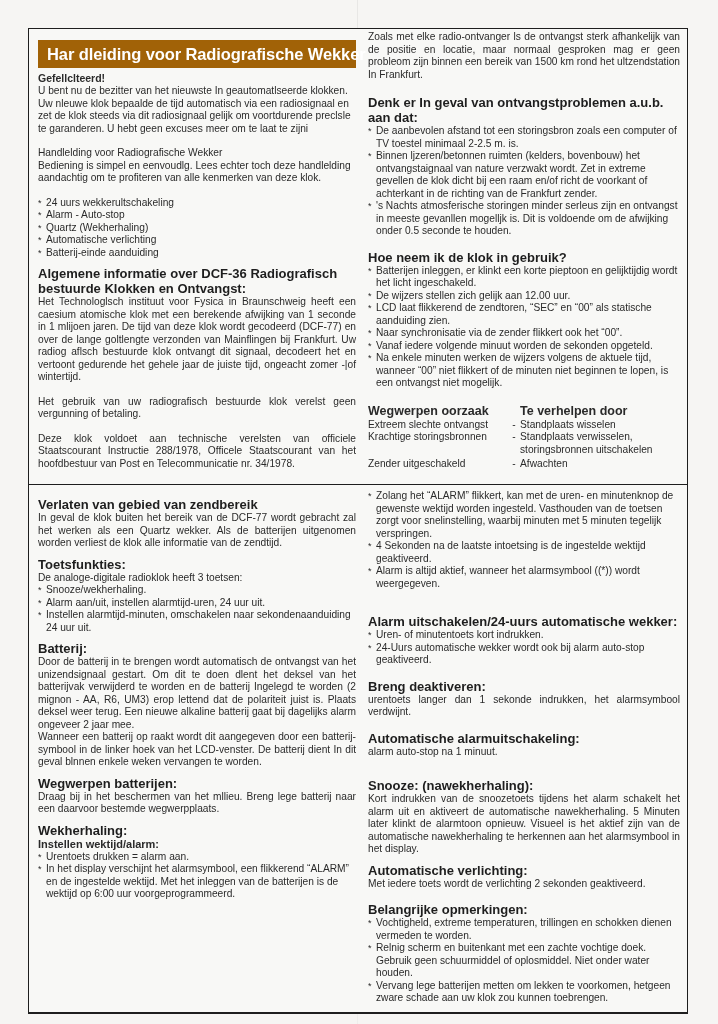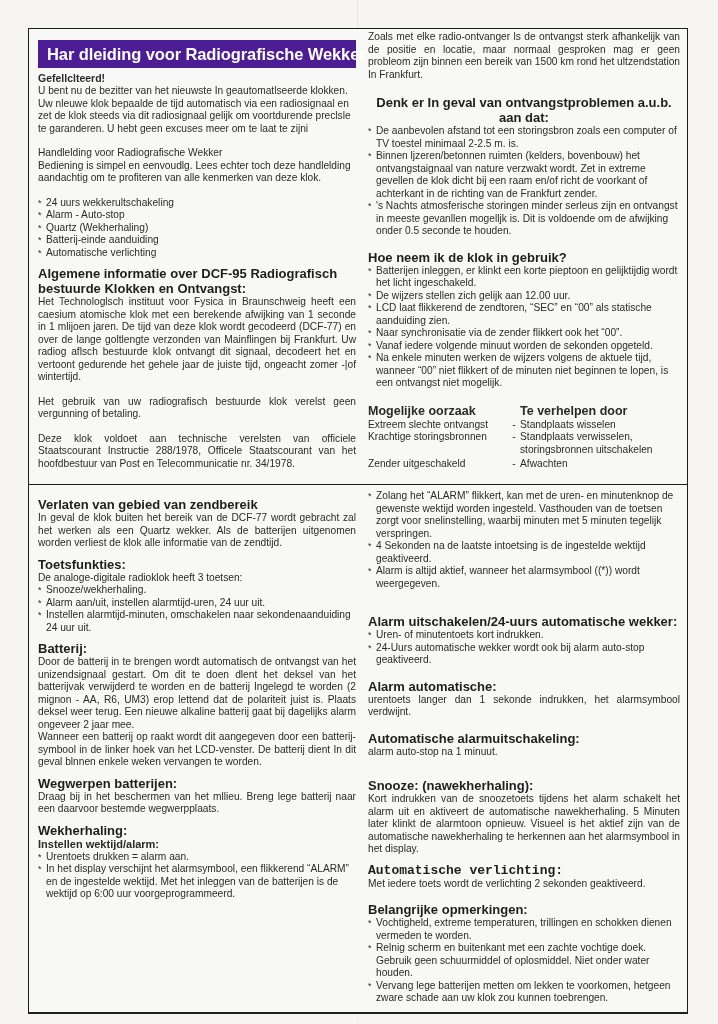--- a/index.html
+++ b/index.html
@@ -27,21 +27,21 @@
   .col {
     position:absolute; font-size:10.2px; line-height:12.5px;
   }
   .col p { margin:0; }
   .col-tl { left:38px; top:40px; width:318px; }
   .col-tr { left:368px; top:31px; width:312px; }
   .col-bl { left:38px; top:490px; width:318px; }
   .col-br { left:368px; top:490px; width:312px; }
 
   .title-banner {
-    background:#4c1d95; color:#fff; font-weight:bold;
+    background:#a16207; color:#fff; font-weight:bold;
     font-size:16.5px; line-height:28px; height:28px;
     padding-left:9px; margin-bottom:4px; white-space:nowrap;
     letter-spacing:-0.1px;
   }
   .h-bold { font-weight:bold; font-size:10.5px; line-height:13px; }
   .h2 {
     font-weight:bold; font-size:13px; line-height:15px; margin-top:7px;
     color:#1e1e1e;
   }
   .h3 { font-weight:bold; font-size:11px; line-height:13px; }
@@ -69,53 +69,53 @@
   <div class="h-bold">Gefellclteerd!</div>
   <p>U bent nu de bezitter van het nieuwste In geautomatlseerde klokken. Uw nleuwe klok bepaalde de tijd automatisch via een radiosignaal en zet de klok steeds via dit radiosignaal gelijk om voortdurende preclsle te garanderen. U hebt geen excuses meer om te laat te zijni</p>
   <div class="gap"></div>
   <p>Handlelding voor Radiografische Wekker</p>
   <p>Bediening is simpel en eenvoudlg. Lees echter toch deze handlelding aandachtig om te profiteren van alle kenmerken van deze klok.</p>
   <div class="gap"></div>
   <ul class="bul">
     <li>24 uurs wekkerultschakeling</li>
     <li>Alarm - Auto-stop</li>
     <li>Quartz (Wekherhaling)</li>
+    <li>Automatische verlichting</li>
     <li>Batterij-einde aanduiding</li>
-    <li>Automatische verlichting</li>
   </ul>
-  <div class="h2">Algemene informatie over DCF-95 Radiografisch bestuurde Klokken en Ontvangst:</div>
+  <div class="h2">Algemene informatie over DCF-36 Radiografisch bestuurde Klokken en Ontvangst:</div>
   <p class="justify">Het Technologlsch instituut voor Fysica in Braunschweig heeft een caesium atomische klok met een berekende afwijking van 1 seconde in 1 mlijoen jaren. De tijd van deze klok wordt gecodeerd (DCF-77) en over de lange goltlengte verzonden van Mainflingen bij Frankfurt. Uw radiog aflsch bestuurde klok ontvangt dit signaal, decodeert het en vertoont gedurende het gehele jaar de juiste tijd, ongeacht zomer -|of wintertijd.</p>
   <div class="gap"></div>
   <p class="justify">Het gebruik van uw radiografisch bestuurde klok verelst geen vergunning of betaling.</p>
   <div class="gap"></div>
   <p class="justify">Deze klok voldoet aan technische verelsten van officiele Staatscourant Instructie 288/1978, Officele Staatscourant van het hoofdbestuur van Post en Telecommunicatie nr. 34/1978.</p>
 </div>
 
 <div class="col col-tr">
   <p class="justify">Zoals met elke radio-ontvanger ls de ontvangst sterk afhankelijk van de positie en locatie, maar normaal gesproken mag er geen probleom zijn binnen een bereik van 1500 km rond het ultzendstation In Frankfurt.</p>
-  <div class="h2" style="margin-top:14px;text-align:center;">Denk er In geval van ontvangstproblemen a.u.b. aan dat:</div>
+  <div class="h2" style="margin-top:14px;">Denk er In geval van ontvangstproblemen a.u.b. aan dat:</div>
   <ul class="bul">
     <li>De aanbevolen afstand tot een storingsbron zoals een computer of TV toestel minimaal 2-2.5 m. is.</li>
     <li>Binnen ljzeren/betonnen ruimten (kelders, bovenbouw) het ontvangstaignaal van nature verzwakt wordt. Zet in extreme gevellen de klok dicht bij een raam en/of richt de voorkant of achterkant in de richting van de Frankfurt zender.</li>
     <li>'s Nachts atmosferische storingen minder serleus zijn en ontvangst in meeste gevanllen mogellјk is. Dit is voldoende om de afwijking onder 0.5 seconde te houden.</li>
   </ul>
   <div class="h2" style="margin-top:12px;">Hoe neem ik de klok in gebruik?</div>
   <ul class="bul">
     <li>Batterijen inleggen, er klinkt een korte pieptoon en gelijktijdig wordt het licht ingeschakeld.</li>
     <li>De wijzers stellen zich gelijk aan 12.00 uur.</li>
     <li>LCD laat flikkerend de zendtoren, “SEC” en “00” als statische aanduiding zien.</li>
     <li>Naar synchronisatie via de zender flikkert ook het “00”.</li>
     <li>Vanaf iedere volgende minuut worden de sekonden opgeteld.</li>
     <li>Na enkele minuten werken de wijzers volgens de aktuele tijd, wanneer “00” niet flikkert of de minuten niet beginnen te lopen, is een ontvangst niet mogelijk.</li>
   </ul>
   <div style="height:14px;"></div>
   <table class="cause">
     <tbody>
         <tr>
-      <th>Mogelijke oorzaak</th>
+      <th>Wegwerpen oorzaak</th>
       <th></th>
       <th>Te verhelpen door</th>
     </tr>
     <tr>
       <td class="c1">Extreem slechte ontvangst</td>
       <td class="dash">-</td>
       <td>Standplaats wisselen</td>
     </tr>
     <tr>
       <td class="c1">Krachtige storingsbronnen</td>
@@ -158,27 +158,27 @@
   <ul class="bul">
     <li>Zolang het “ALARM” flikkert, kan met de uren- en minutenknop de gewenste wektijd worden ingesteld. Vasthouden van de toetsen zorgt voor snelinstelling, waarbij minuten met 5 minuten tegelijk verspringen.</li>
     <li>4 Sekonden na de laatste intoetsing is de ingestelde wektijd geaktiveerd.</li>
     <li>Alarm is altijd aktief, wanneer het alarmsymbool ((*)) wordt weergegeven.</li>
   </ul>
   <div class="h2" style="margin-top:24px;">Alarm uitschakelen/24-uurs automatische wekker:</div>
   <ul class="bul">
     <li>Uren- of minutentoets kort indrukken.</li>
     <li>24-Uurs automatische wekker wordt ook bij alarm auto-stop geaktiveerd.</li>
   </ul>
-  <div class="h2" style="margin-top:12px;">Alarm automatische:</div>
+  <div class="h2" style="margin-top:12px;">Breng deaktiveren:</div>
   <p class="justify">urentoets langer dan 1 sekonde indrukken, het alarmsymbool verdwijnt.</p>
   <div class="h2" style="margin-top:12px;">Automatische alarmuitschakeling:</div>
   <p>alarm auto-stop na 1 minuut.</p>
   <div class="h2" style="margin-top:20px;">Snooze: (nawekherhaling):</div>
   <p class="justify">Kort indrukken van de snoozetoets tijdens het alarm schakelt het alarm uit en aktiveert de automatische nawekherhaling. 5 Minuten later klinkt de alarmtoon opnieuw. Visueel is het aktief zijn van de automatische nawekherhaling te herkennen aan het alarmsymbool in het display.</p>
-  <div class="h2" style="font-family:Liberation Mono, monospace;">Automatische verlichting:</div>
+  <div class="h2" style="">Automatische verlichting:</div>
   <p>Met iedere toets wordt de verlichting 2 sekonden geaktiveerd.</p>
   <div class="h2" style="margin-top:12px;">Belangrijke opmerkingen:</div>
   <ul class="bul">
     <li>Vochtigheld, extreme temperaturen, trillingen en schokken dienen vermeden te worden.</li>
     <li>Relnig scherm en buitenkant met een zachte vochtige doek. Gebruik geen schuurmiddel of oplosmiddel. Niet onder water houden.</li>
     <li>Vervang lege batterijen metten om lekken te voorkomen, hetgeen zware schade aan uw klok zou kunnen toebrengen.</li>
   </ul>
 </div>
 
 </body></html>

